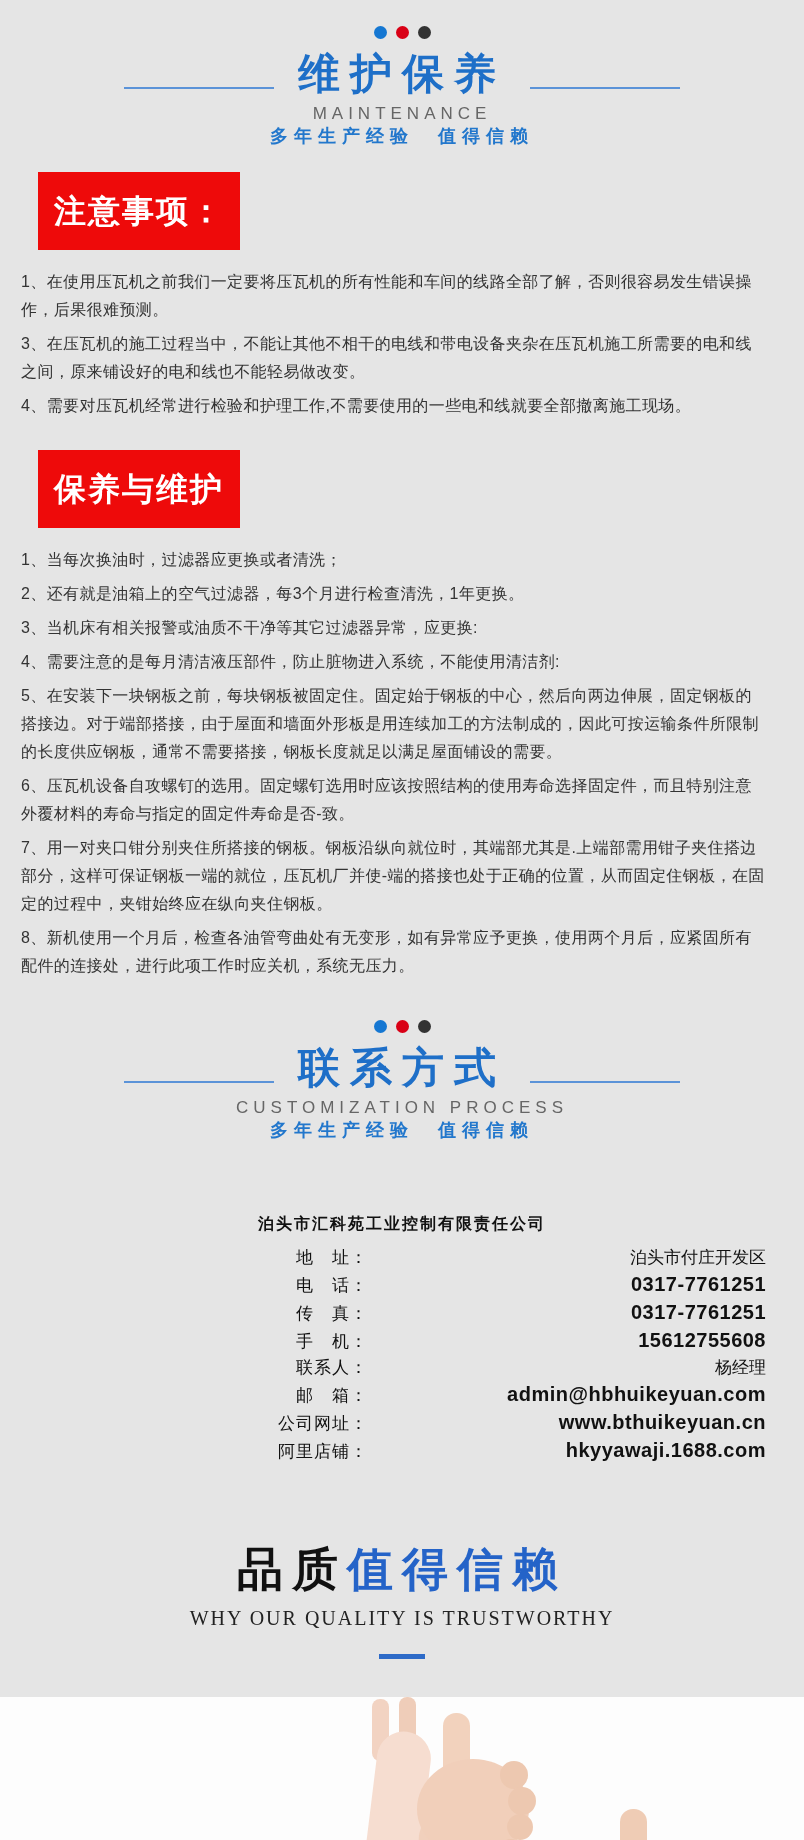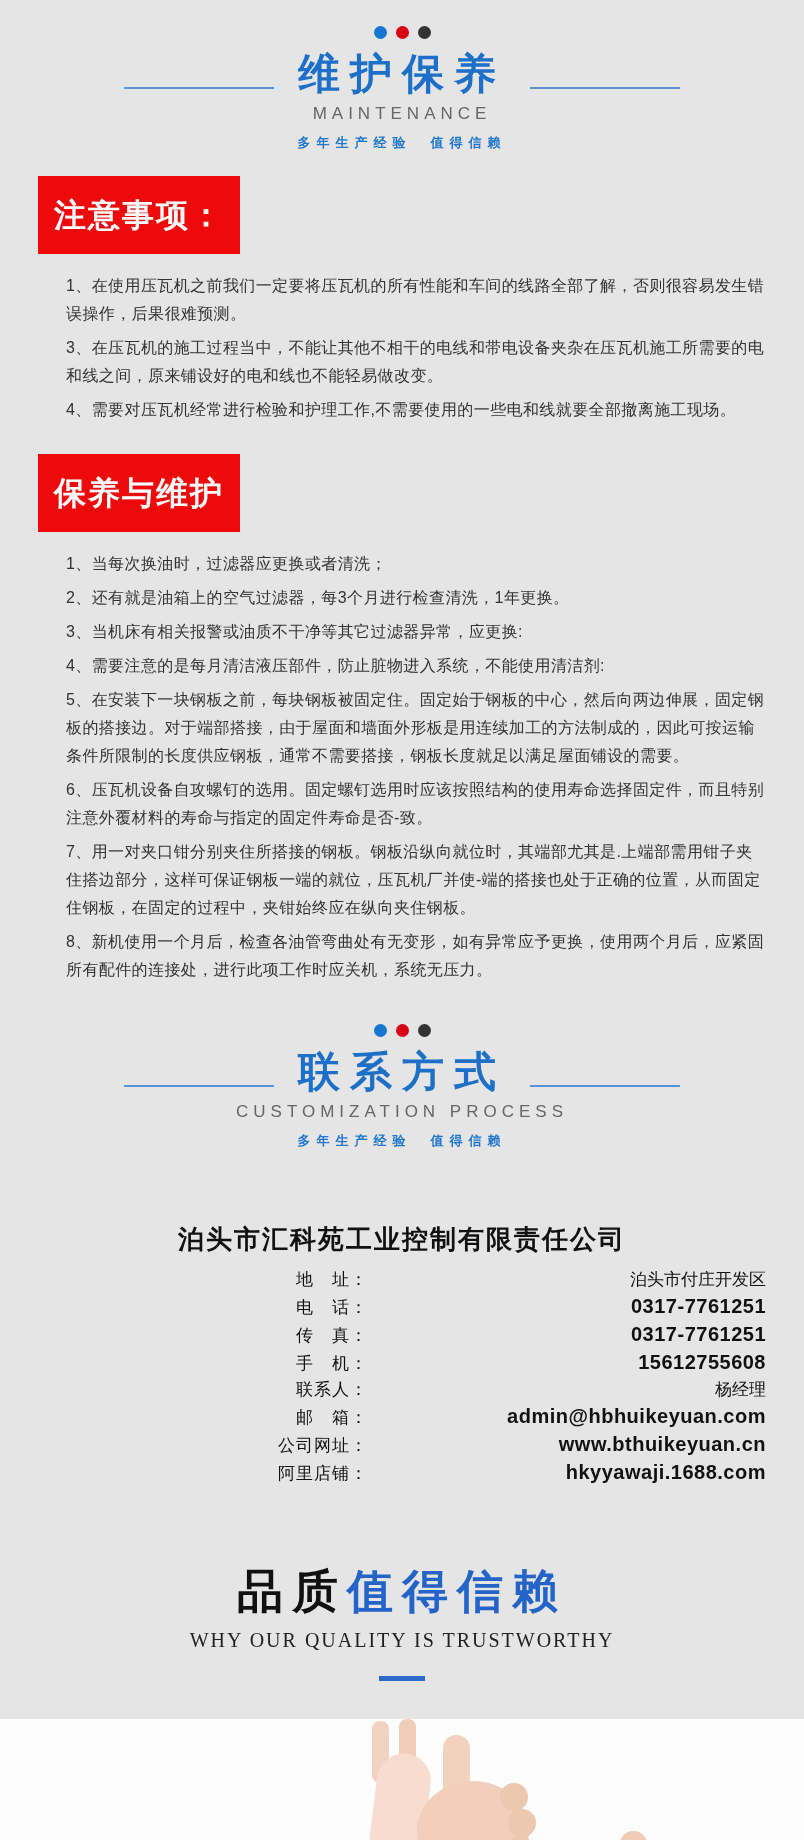--- a/index.html
+++ b/index.html
@@ -11,31 +11,31 @@
   .dots{display:flex;justify-content:center;gap:9px;margin-bottom:12px;}
   .dot{width:13px;height:13px;border-radius:50%;}
   .dot-blue{background:#1577d2;}
   .dot-red{background:#d8randomize;}
   .dot-red{background:#d90016;}
   .dot-dark{background:#333333;}
   .title-row{display:flex;align-items:flex-end;justify-content:center;gap:24px;}
   .sec-title{font-size:42px;line-height:46px;color:#1e6fc8;letter-spacing:10px;margin:0;font-weight:bold;white-space:nowrap;}
   .hline{height:2px;background:#5b93d8;width:150px;margin-bottom:8px;}
   .sec-sub{color:#666;font-size:17px;letter-spacing:5px;margin-top:7px;}
-  .sec-tagline{color:#2277cc;font-size:13px;font-weight:bold;letter-spacing:6px;margin-top:10px;}
+  .sec-tagline{color:#2277cc;font-size:18px;font-weight:bold;letter-spacing:6px;}
 
   
   .banner{display:inline-block;background:#ee0a0a;color:#fff;font-size:32px;line-height:38px;
           font-weight:bold;padding:20px 16px;margin:24px 0 10px 38px;letter-spacing:2px;}
-  .items{padding:2px 38px 0 46px;margin-left:20px;}
+  .items{padding:2px 38px 0 21px;}
   .items p{font-size:16px;line-height:28px;margin:6px 0;color:#333;letter-spacing:0.4px;}
 
   
   .contact{margin-top:72px;}
-  .company{text-align:center;font-size:26px;font-weight:bold;color:#111;letter-spacing:2px;margin-bottom:10px;}
+  .company{text-align:center;font-size:16px;font-weight:bold;color:#111;letter-spacing:2px;margin-bottom:10px;}
   .c-row{display:grid;grid-template-columns:330px 1fr;padding:0 38px;line-height:26px;align-items:baseline;gap:44px;}
   .c-label{text-align:right;font-size:17px;color:#111;letter-spacing:1px;}
   .c-value{text-align:right;font-size:17px;color:#111;padding-left:4px;}
   .c-value.strong{font-size:20px;font-weight:bold;letter-spacing:0.5px;}
 
   
   .quality{text-align:center;margin-top:78px;}
   .q-title{font-size:46px;line-height:52px;font-weight:bold;letter-spacing:9px;white-space:nowrap;}
   .q-black{color:#111;}
   .q-blue{color:#2463c8;}

